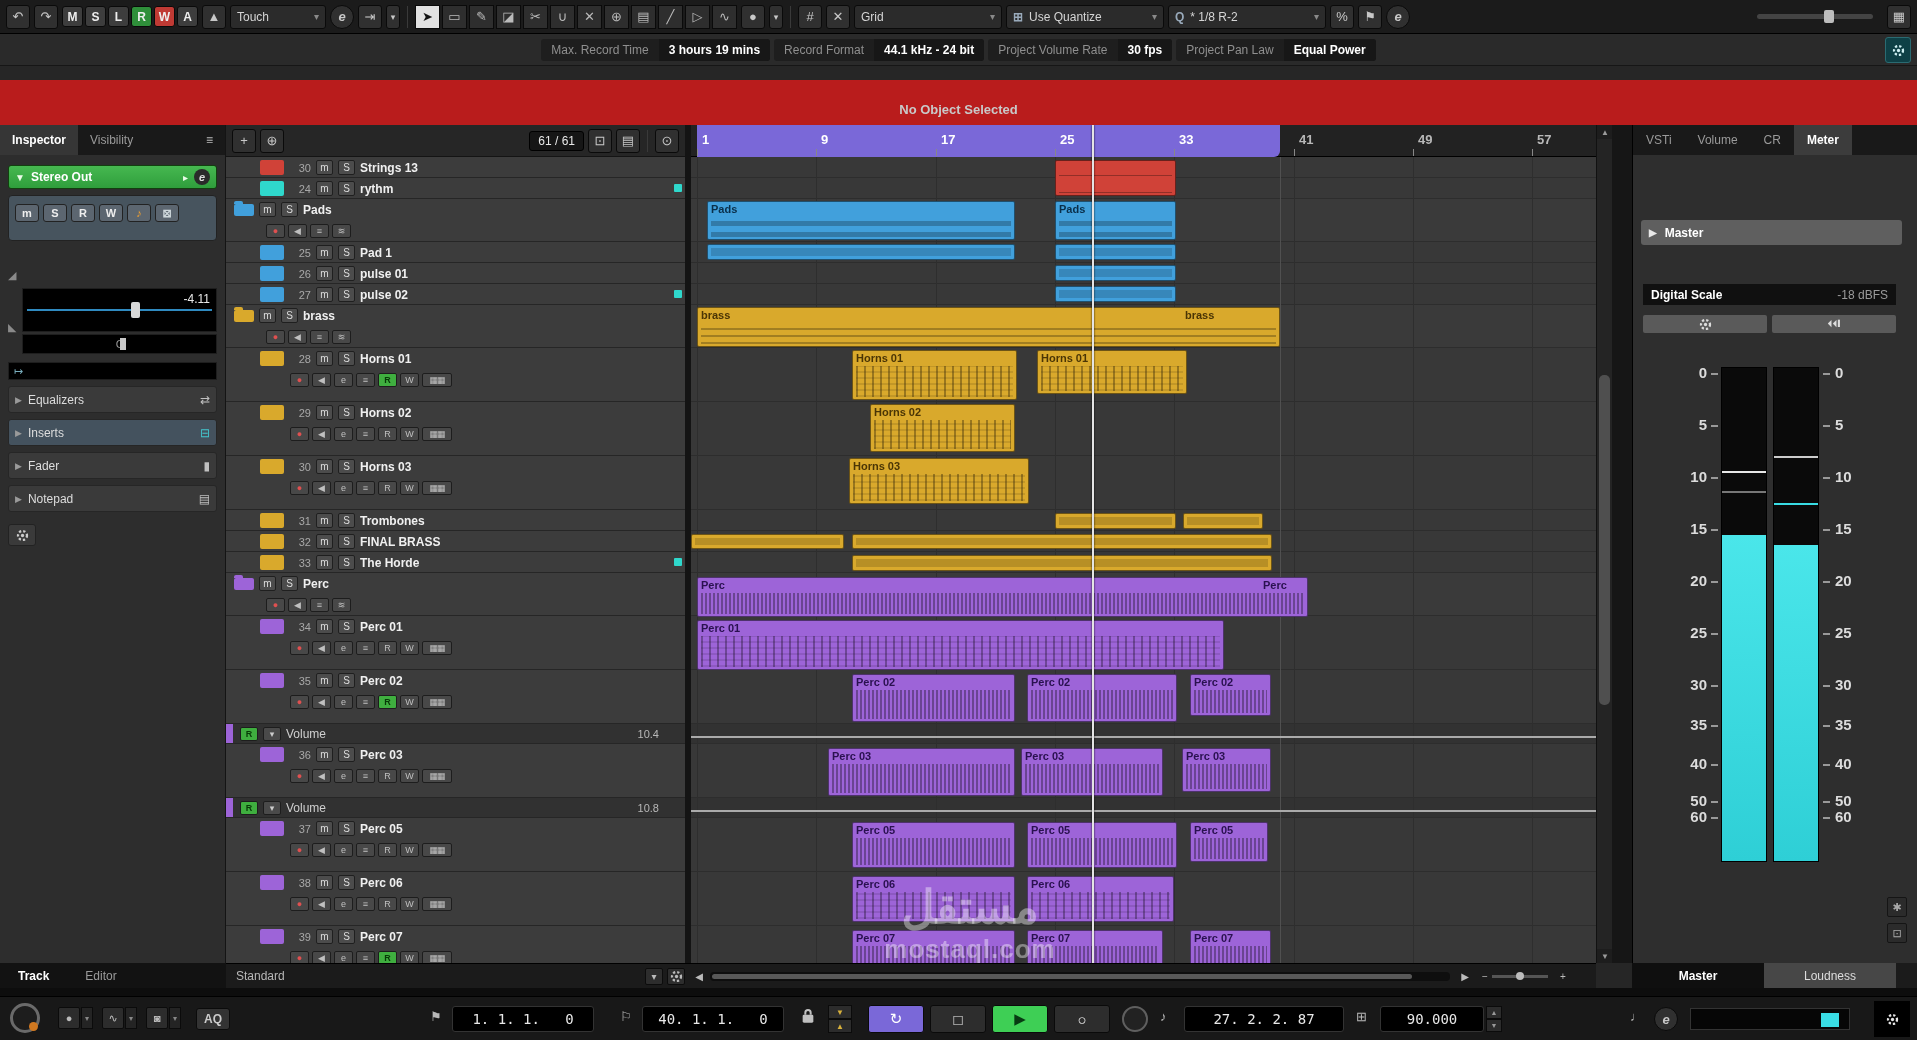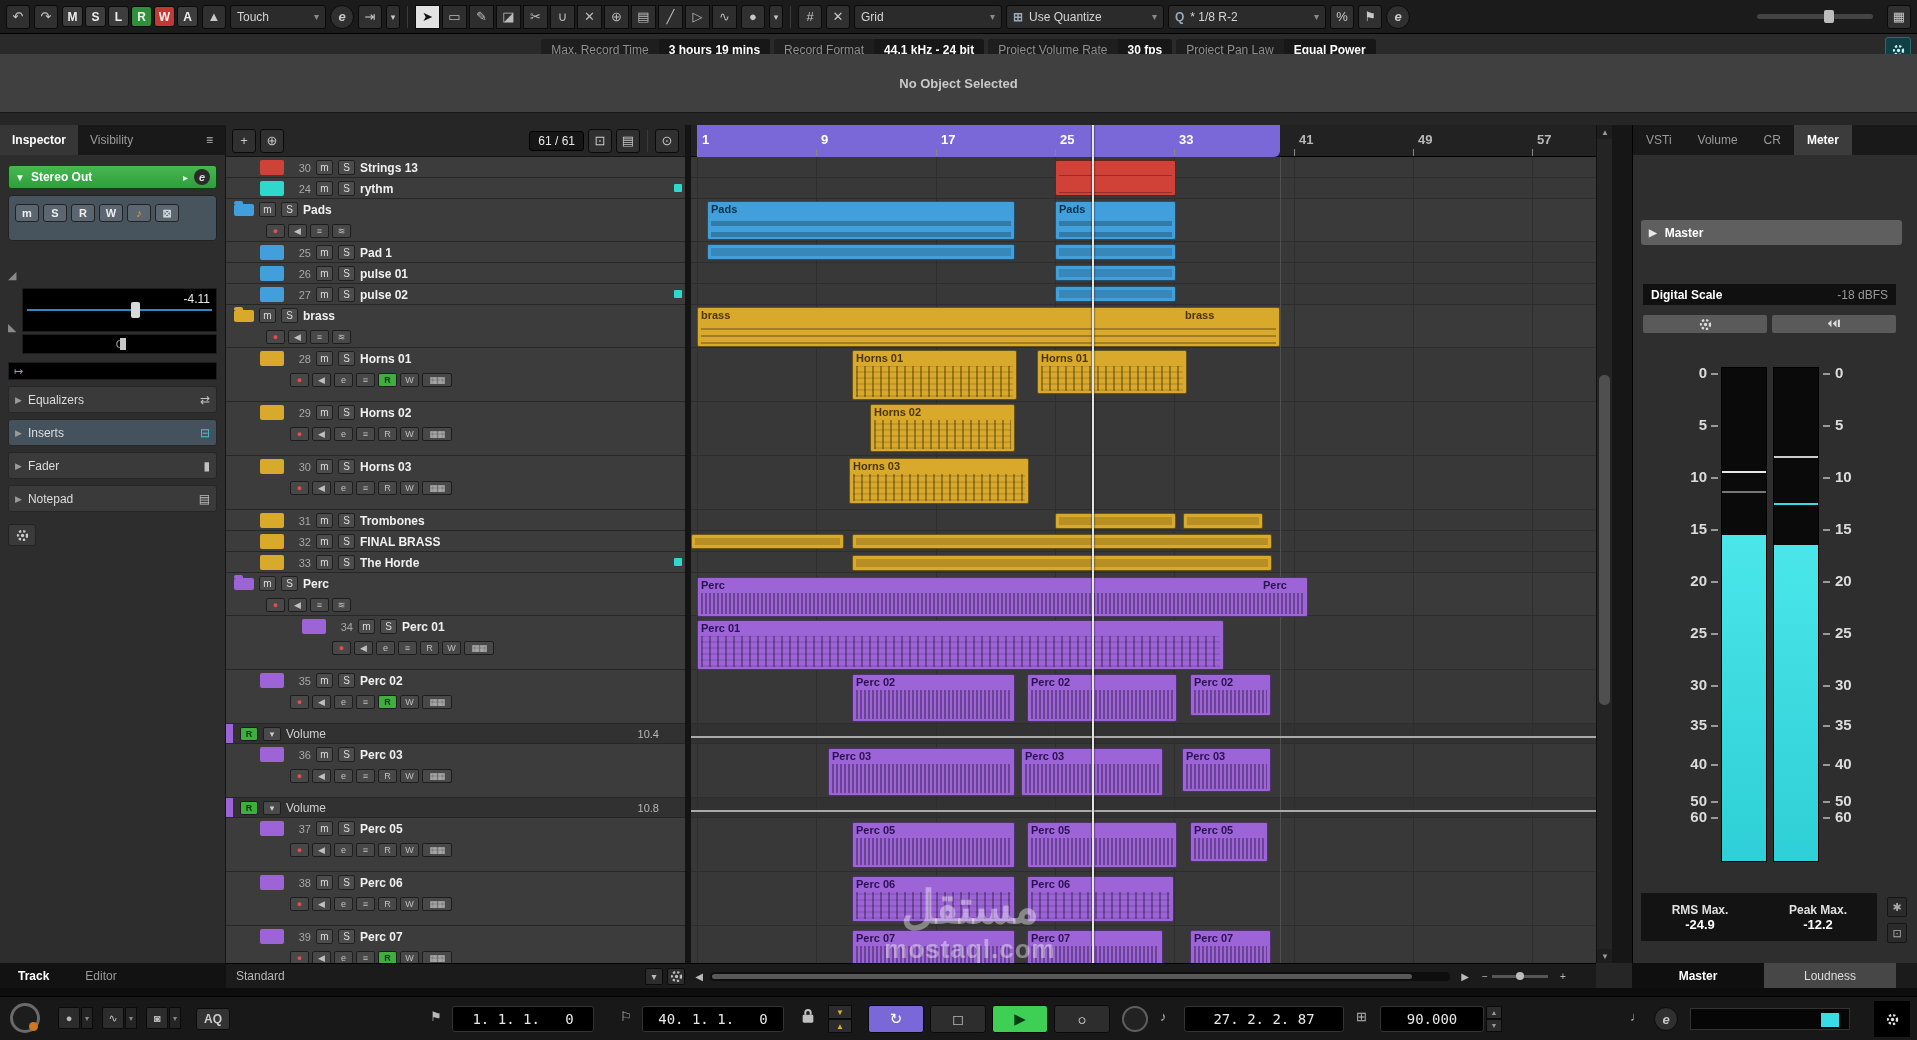--- a/index.html
+++ b/index.html
@@ -33,21 +33,21 @@
   
   .statusbar{position:absolute;left:0;top:34px;width:1917px;height:32px;background:#2a2a2a;
              border-bottom:1px solid #161616;display:flex;align-items:center;justify-content:center;gap:4px;}
   .stat{display:flex;height:22px;background:#1e1e1e;border-radius:3px;overflow:hidden;align-items:center;}
   .stat-l{padding:0 10px;color:#8f8f8f;}
   .stat-v{padding:0 10px;color:#fff;font-weight:bold;background:#171717;height:100%;display:flex;align-items:center;}
   .statusgear{position:absolute;right:6px;top:3px;width:26px;height:26px;background:#0e4046;
               border:1px solid #2a6b72;border-radius:3px;display:flex;align-items:center;justify-content:center;color:#cfeff2;}
 
   
-  .infoline{position:absolute;left:0;top:54px;width:1917px;height:59px;background:#404040;
+  .infoline{position:absolute;left:0;top:80px;width:1917px;height:59px;background:#b91c1c;
             border-bottom:1px solid #191919;display:flex;align-items:center;justify-content:center;}
   .infoline span{color:#c9c9c9;font-weight:bold;font-size:13px;}
 
   
   .inspector{position:absolute;left:0;top:125px;width:226px;height:838px;background:#2d2d2d;border-right:1px solid #141414;}
   .ptabs{display:flex;height:30px;background:#191919;align-items:stretch;}
   .ptab{padding:0 12px;display:flex;align-items:center;color:#9a9a9a;font-size:12px;}
   .ptab.active{background:#363636;color:#fff;font-weight:bold;}
   .ptab.iconend{margin-left:auto;color:#bbb;}
   .ins-body{padding:10px 8px 0 8px;}
@@ -588,21 +588,21 @@
             <div class="sbtn2">S</div>
             <div class="tname">Perc</div>
           </div>
           <div class="tctr">
             <div class="cbtn rec">●</div>
             <div class="cbtn">◀</div>
             <div class="cbtn">≡</div>
             <div class="cbtn">≋</div>
           </div>
         </div>
-        <div class="trow k-full" style="height: 54px; padding-left: 42px;">
+        <div class="trow k-full" style="height: 54px;">
           <div class="trow-top">
             <div class="ticon" style="background: rgb(157, 100, 216);"></div>
             <div class="tnum">34</div>
             <div class="mbtn">m</div>
             <div class="sbtn2">S</div>
             <div class="tname">Perc 01</div>
           </div>
           <div class="tctr">
             <div class="cbtn rec">●</div>
             <div class="cbtn">◀</div>
@@ -1012,26 +1012,20 @@
           <div class="mfill" style="top: 167px;"></div>
           <div class="mline" style="top: 103px; background: rgb(232, 232, 232);"></div>
           <div class="mline" style="top: 123px; background: rgb(119, 119, 119);"></div>
         </div>
         <div class="mbar" style="left: 140px;">
           <div class="mfill" style="top: 177px;"></div>
           <div class="mline" style="top: 88px; background: rgb(204, 204, 204);"></div>
           <div class="mline" style="top: 135px; background: rgb(57, 220, 228);"></div>
         </div>
       </div>
-    <div class="rmsblock">
-      <div class="rms-l">RMS Max.</div>
-      <div class="rms-l">Peak Max.</div>
-      <div class="rms-v">-24.9</div>
-      <div class="rms-v">-12.2</div>
-    </div>
     <div class="sidebtn" style="left:254px;top:772px;">✱</div>
     <div class="sidebtn" style="left:254px;top:798px;">⊡</div>
   </div>
   <div class="rbtabs">
       <div class="rbtab active">Master</div>
       <div class="rbtab alt">Loudness</div>
     </div>
 
   <div class="transport">
     <div class="hub"></div>

